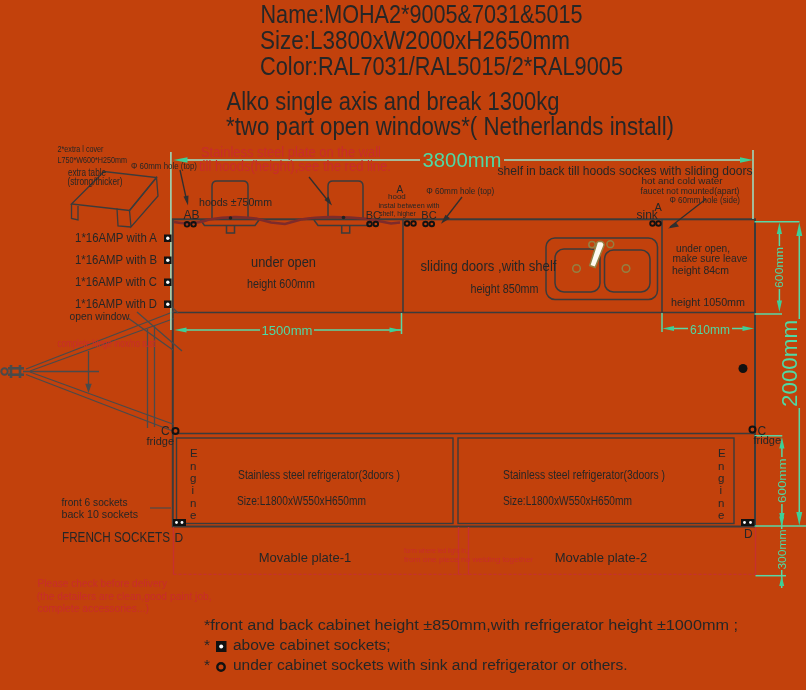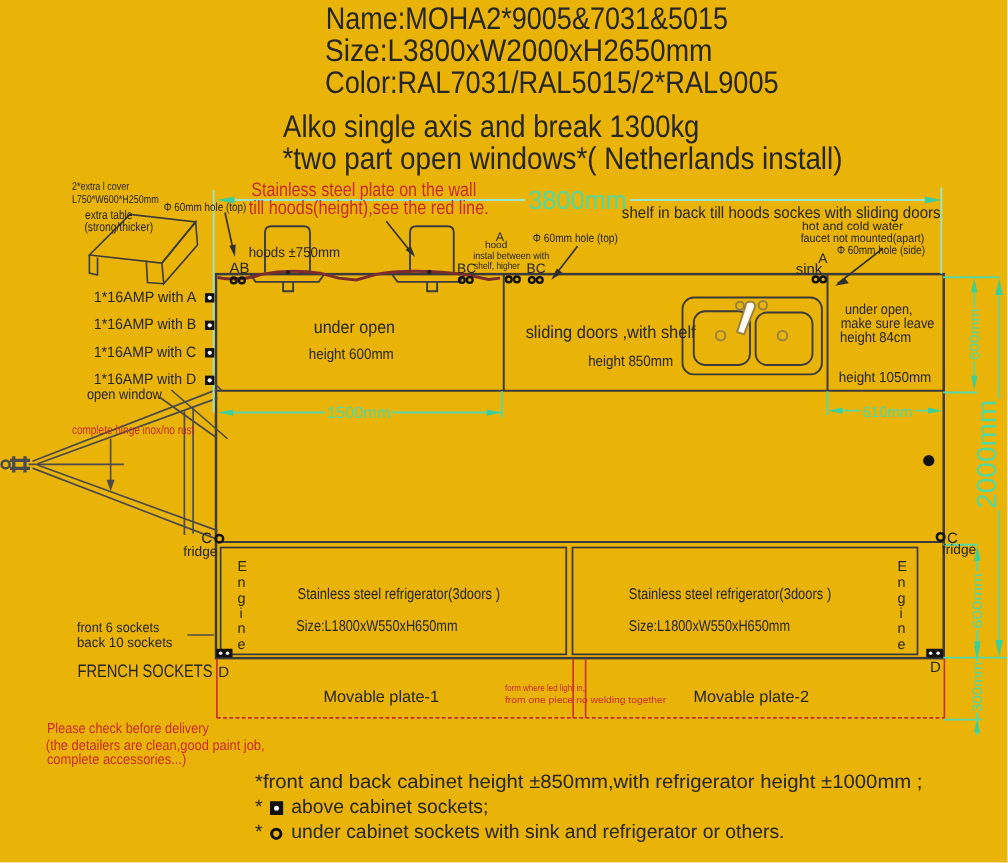--- a/index.html
+++ b/index.html
@@ -1,16 +1,16 @@
 <!DOCTYPE html>
 <html><head>
 <meta charset="utf-8">
 <style>
 html,body{margin:0;padding:0;background:#fff;}
-#page{position:relative;width:806px;height:690px;background:#eab308;overflow:hidden;}
+#page{position:relative;width:806px;height:690px;background:#c2410c;overflow:hidden;}
 svg{position:absolute;left:0;top:0;}
 text{font-family:"Liberation Sans",sans-serif;}
 </style>
 </head>
 <body>
 <div id="page">
 <svg width="806" height="690" viewBox="0 0 806 690">
 <g fill="none" stroke="#3b3b3b" stroke-width="1.6">
 
   <rect x="172.8" y="219.3" width="582.2" height="307.2" stroke-width="2"></rect>

